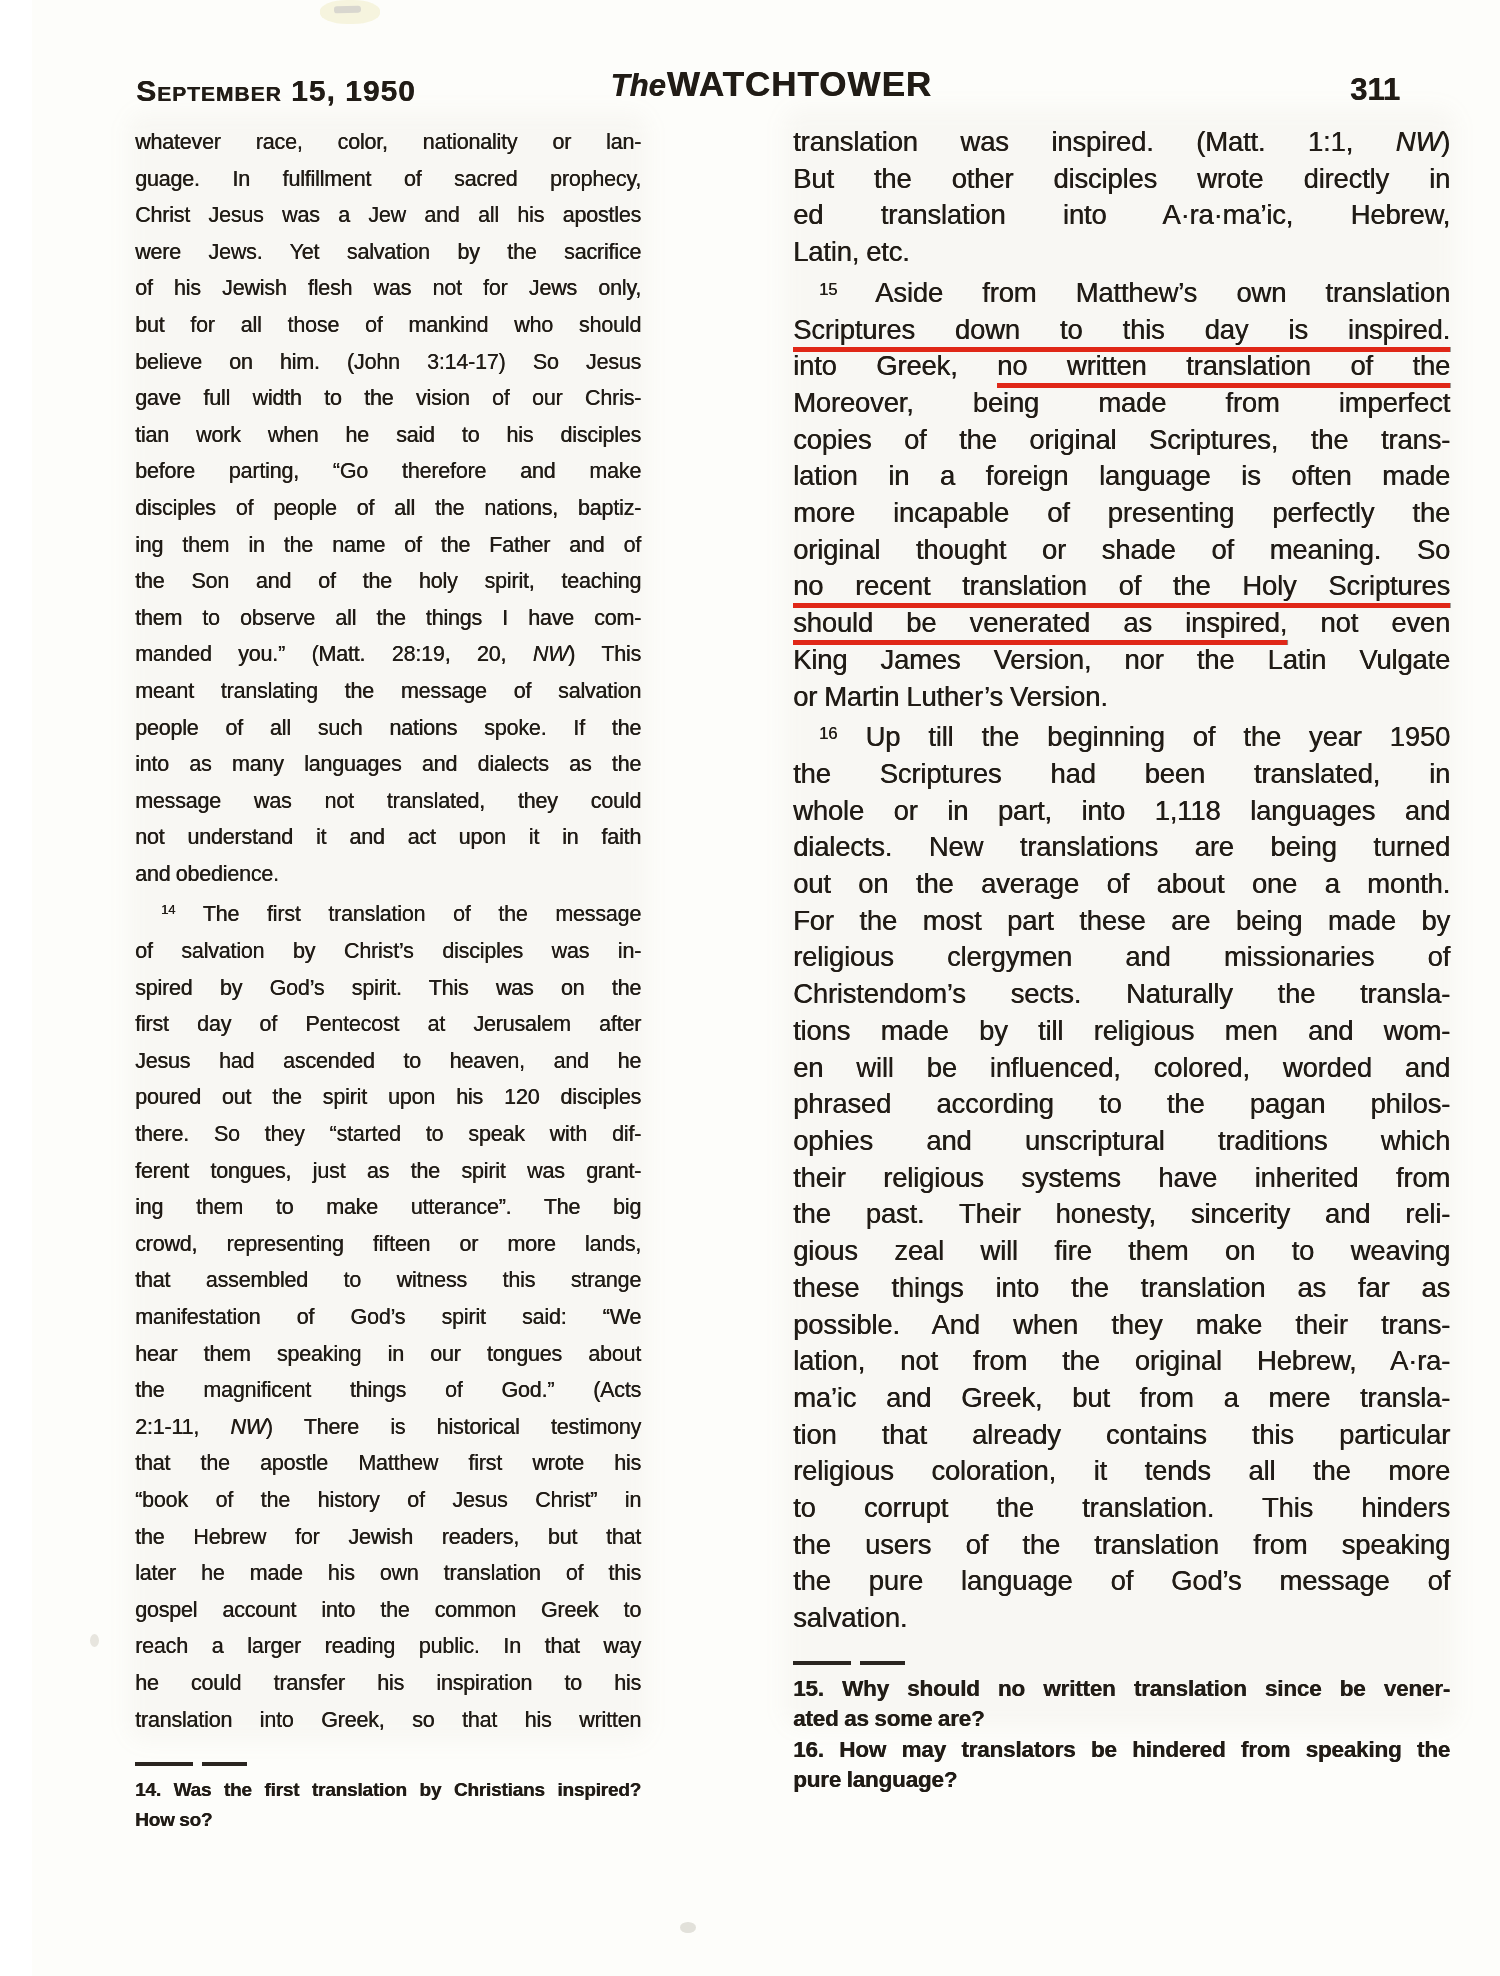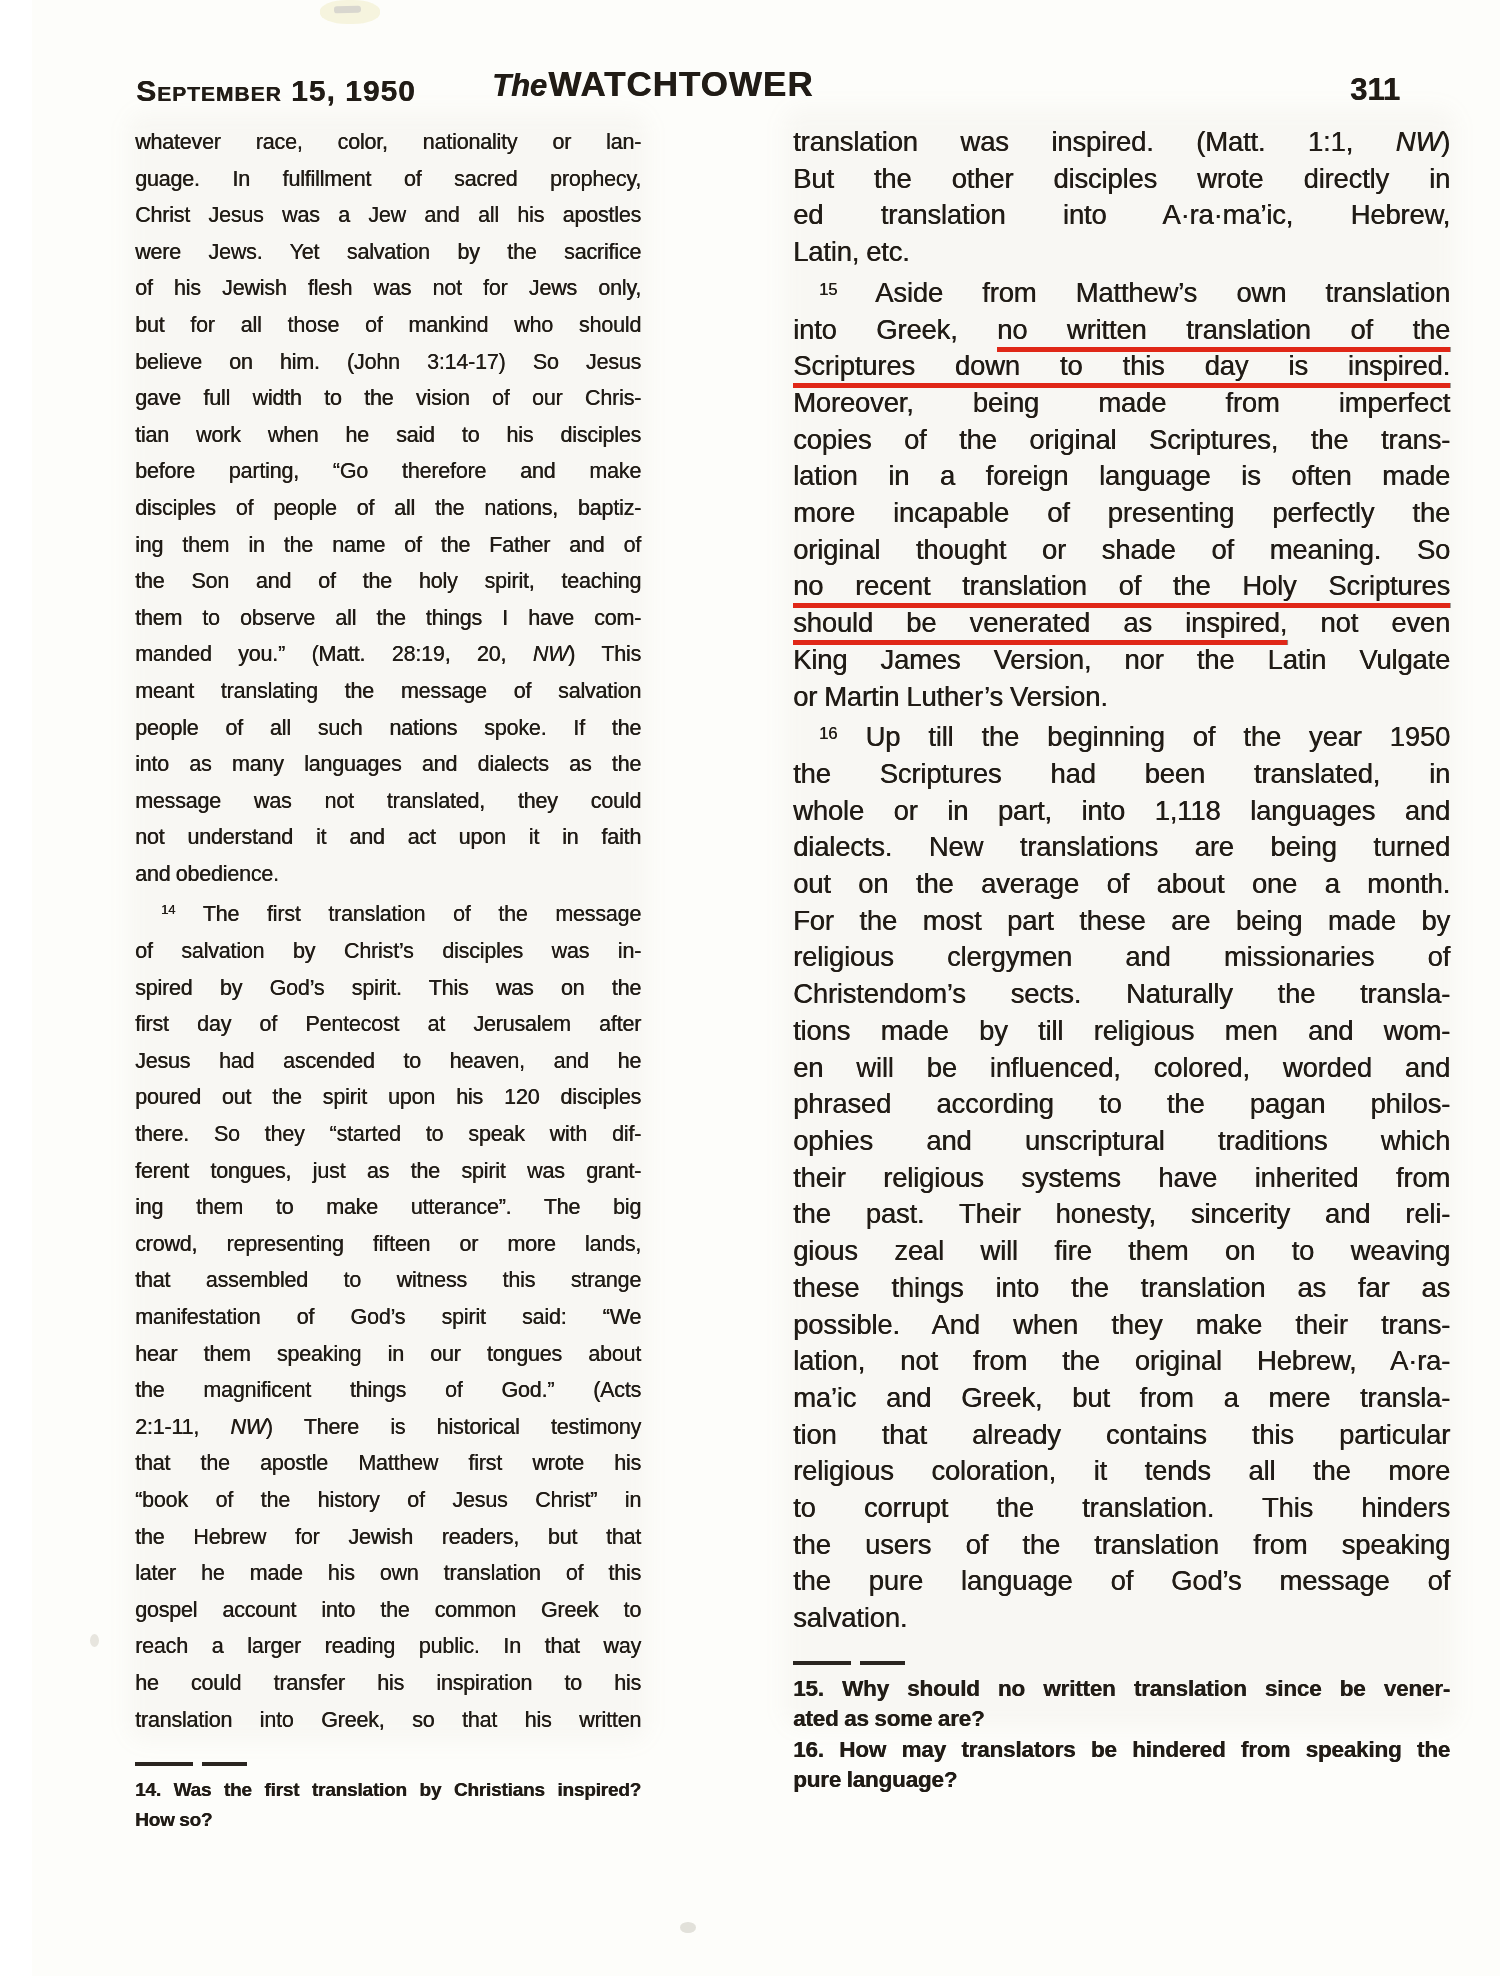--- a/index.html
+++ b/index.html
@@ -18,21 +18,21 @@
   .art-dash{left:302px;top:6px;width:27px;height:7px;background:#d9d7cf;border-radius:3px;transform:rotate(-2deg);}
   .art-bottom{left:648px;top:1922px;width:16px;height:11px;background:#d6d4cc;border-radius:50%;opacity:.7;}
   .art-margin{left:58px;top:1634px;width:9px;height:13px;background:#e7e5de;border-radius:50%;}
 
   
   .hdr-date{
     position:absolute;left:104px;top:74px;
     font-variant:small-caps;font-weight:bold;font-size:30px;letter-spacing:1px;
     text-shadow:0.4px 0 0 currentColor;
   }
-  .hdr-title{position:absolute;left:460px;top:64px;width:440px;text-align:left;white-space:nowrap;}
+  .hdr-title{position:absolute;left:460px;top:64px;width:440px;text-align:right;white-space:nowrap;}
   .t-the{font-style:italic;font-weight:bold;font-size:31px;letter-spacing:0;margin-right:1px;text-shadow:0.5px 0 0 currentColor;}
   .t-main{font-weight:bold;font-size:35px;letter-spacing:1px;text-shadow:0.5px 0 0 currentColor;}
   .hdr-page{position:absolute;left:1318px;top:72px;font-weight:bold;font-size:31px;text-shadow:0.5px 0 0 currentColor;}
 
   
   .col{position:absolute;top:124px;}
   .col-left{left:103px;width:506px;font-size:21.5px;}
   .col-right{left:761px;width:657px;font-size:27.5px;}
   .line{
     text-align:justify;text-align-last:justify;
@@ -136,22 +136,22 @@
     </div>
   <div class="col col-right">
       <div class="block para">
         <div class="line"><span>translation was inspired. (Matt. 1:1, </span><span class="it">NW</span><span>)</span></div>
         <div class="line"><span>But the other disciples wrote directly in</span></div>
         <div class="line"><span>ed translation into A·ra·ma’ic, Hebrew,</span></div>
         <div class="line nf"><span>Latin, etc.</span></div>
       </div>
       <div class="block para">
         <div class="line ind"><span class="sup">15</span><span> Aside from Matthew’s own translation</span></div>
+        <div class="line"><span class="redu">Scriptures down to this day is inspired.</span></div>
         <div class="line"><span>into Greek, </span><span class="redu">no written translation of the</span></div>
-        <div class="line"><span class="redu">Scriptures down to this day is inspired.</span></div>
         <div class="line"><span>Moreover, being made from imperfect</span></div>
         <div class="line"><span>copies of the original Scriptures, the trans-</span></div>
         <div class="line"><span>lation in a foreign language is often made</span></div>
         <div class="line"><span>more incapable of presenting perfectly the</span></div>
         <div class="line"><span>original thought or shade of meaning. So</span></div>
         <div class="line"><span class="redu">no recent translation of the Holy Scriptures</span></div>
         <div class="line"><span class="redu">should be venerated as inspired,</span><span> not even</span></div>
         <div class="line"><span>King James Version, nor the Latin Vulgate</span></div>
         <div class="line nf"><span>or Martin Luther’s Version.</span></div>
       </div>

